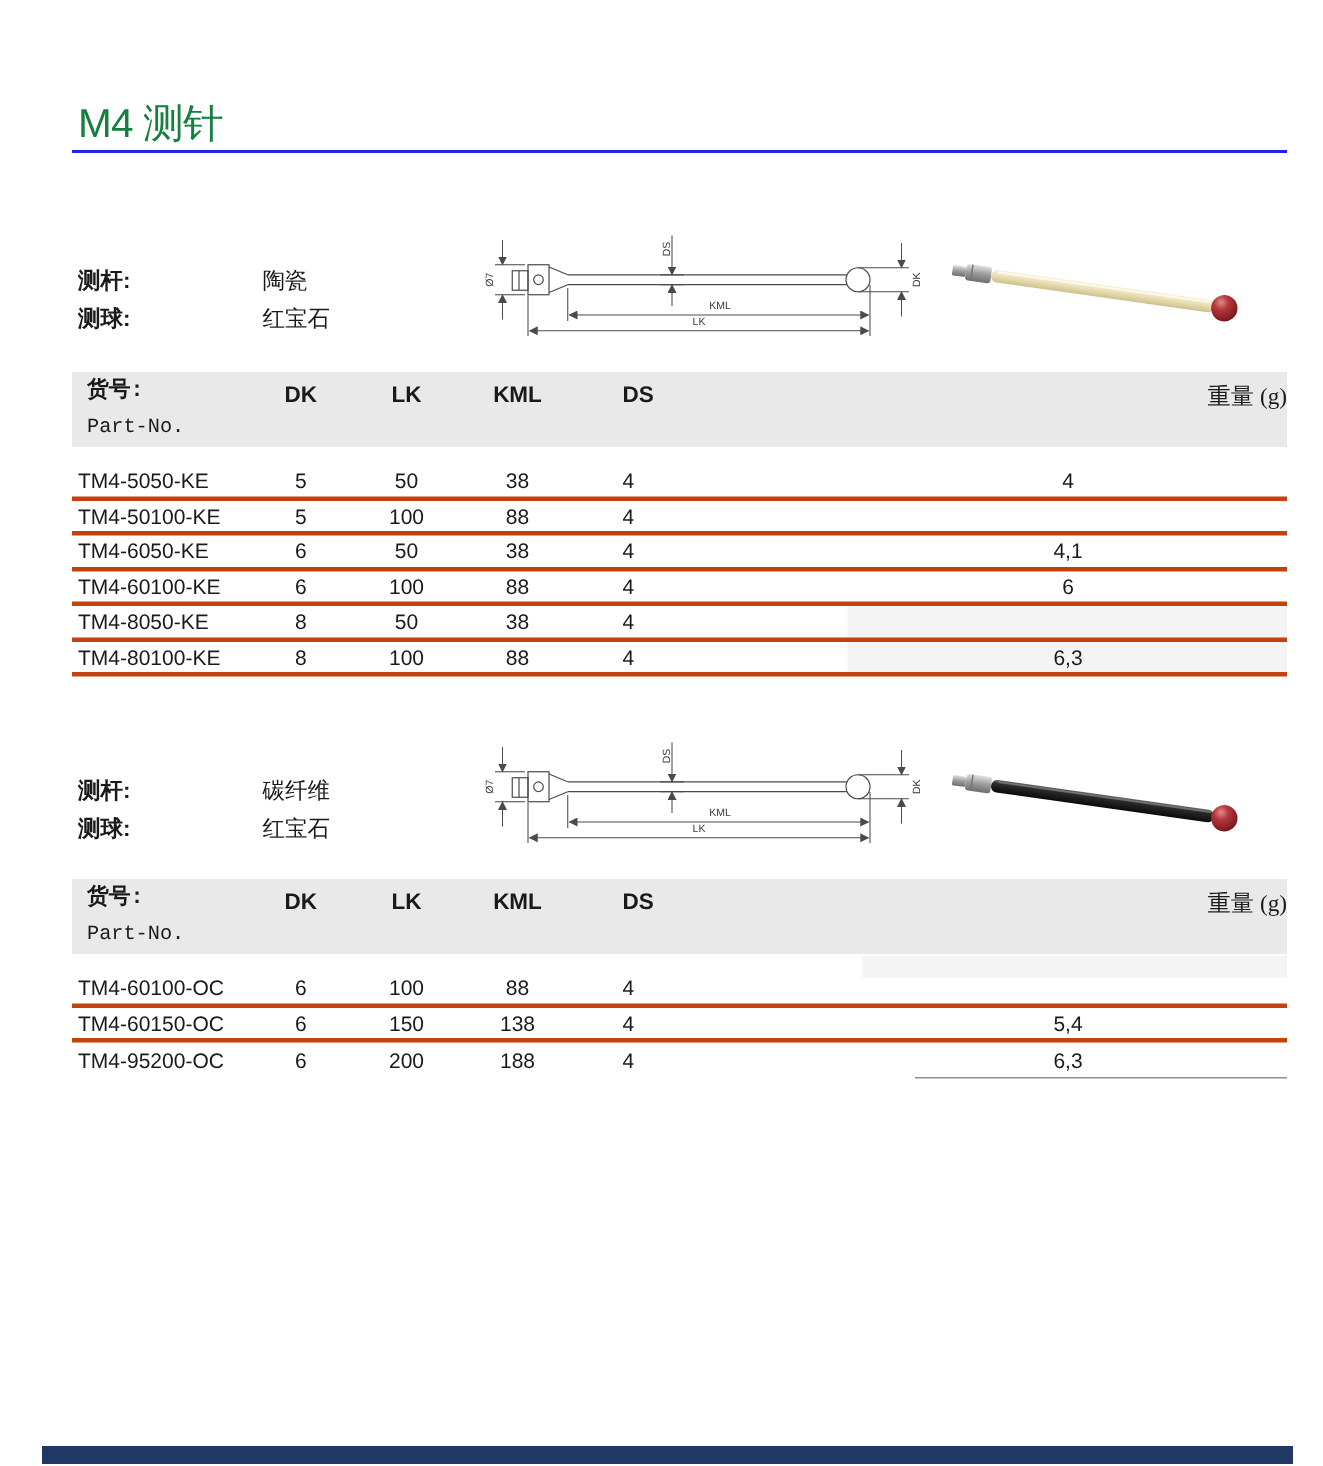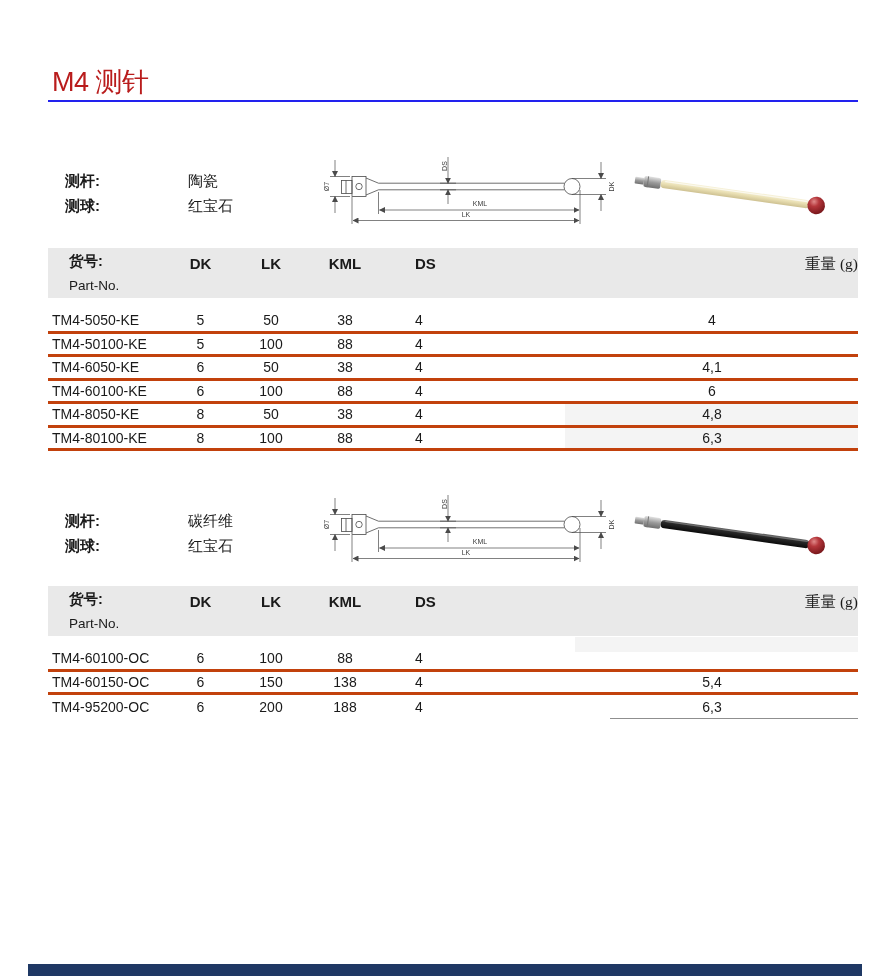--- a/index.html
+++ b/index.html
@@ -1,34 +1,34 @@
 <!DOCTYPE html>
 <html><head>
 <meta charset="utf-8">
 <style>
   html,body{margin:0;padding:0;background:#ffffff;}
   .page{position:relative;width:882px;height:977px;background:#ffffff;overflow:hidden;
         font-family:"Liberation Sans",sans-serif;color:#1a1a1a;}
-  .page-title{position:absolute;left:52px;top:64px;font-size:27px;letter-spacing:-0.5px;color:#b91c1c;}
+  .page-title{position:absolute;left:52px;top:64px;font-size:27px;letter-spacing:-0.5px;color:#15803d;}
   .title-rule{position:absolute;left:48px;top:100px;width:810px;height:2px;background:#2222ee;}
 
   .specs{position:absolute;left:52px;width:260px;}
-  .spec-row{display:flex;height:25px;align-items:flex-start;font-size:15px;margin-left:13px;}
+  .spec-row{display:flex;height:25px;align-items:flex-end;font-size:15px;}
   .spec-label{font-weight:bold;width:123px;}
   .spec-value{font-weight:normal;}
 
   .diagram{position:absolute;left:310px;width:310px;height:92px;}
   .photo{position:absolute;left:623px;width:240px;height:88px;}
 
   .tbl{position:absolute;left:48px;width:810px;}
   .grid-cols{display:grid;grid-template-columns:130px 45px 96px 52px 195px 1fr;}
   .tbl-head{background:#e9e9e9;height:50px;box-sizing:border-box;}
   .th{font-weight:bold;font-size:15px;padding-top:7px;text-align:center;}
   .th-ds{text-align:left;padding-left:44px;}
-  .part-head{text-align:left;padding-left:21px;padding-top:6px;}
+  .part-head{text-align:left;padding-left:10px;padding-top:6px;font-family:Liberation Mono, monospace;}
   .part-label{font-weight:bold;font-size:14.5px;line-height:1;}
   .part-sub{font-weight:normal;font-size:13.5px;margin-top:10px;line-height:1;}
   .th-weight{font-family:"Liberation Serif",serif;font-weight:normal;font-size:15.5px;text-align:right;padding-top:6px;}
   .tbl-gap{height:12px;}
   .rows{position:relative;}
   .row{height:23.5px;align-items:center;font-size:14px;border-bottom:3px solid #c2410c;
        box-sizing:border-box;position:relative;z-index:1;background:transparent;}
   .cell-part{padding-left:4px;}
   .cell-c{text-align:center;}
   .cell-ds{padding-left:44px;}
@@ -183,21 +183,20 @@
           <div class="cell-c">88</div>
           <div class="cell-ds">4</div>
           <div class="cell-w">6</div>
         </div>
           <div class="row grid-cols">
           <div class="cell-part">TM4-8050-KE</div>
           <div class="cell-c">8</div>
           <div class="cell-c">50</div>
           <div class="cell-c">38</div>
           <div class="cell-ds">4</div>
-          <div class="cell-w">4,8</div>
         </div>
           <div class="row grid-cols">
           <div class="cell-part">TM4-80100-KE</div>
           <div class="cell-c">8</div>
           <div class="cell-c">100</div>
           <div class="cell-c">88</div>
           <div class="cell-ds">4</div>
           <div class="cell-w">6,3</div>
         </div>
         </div>

